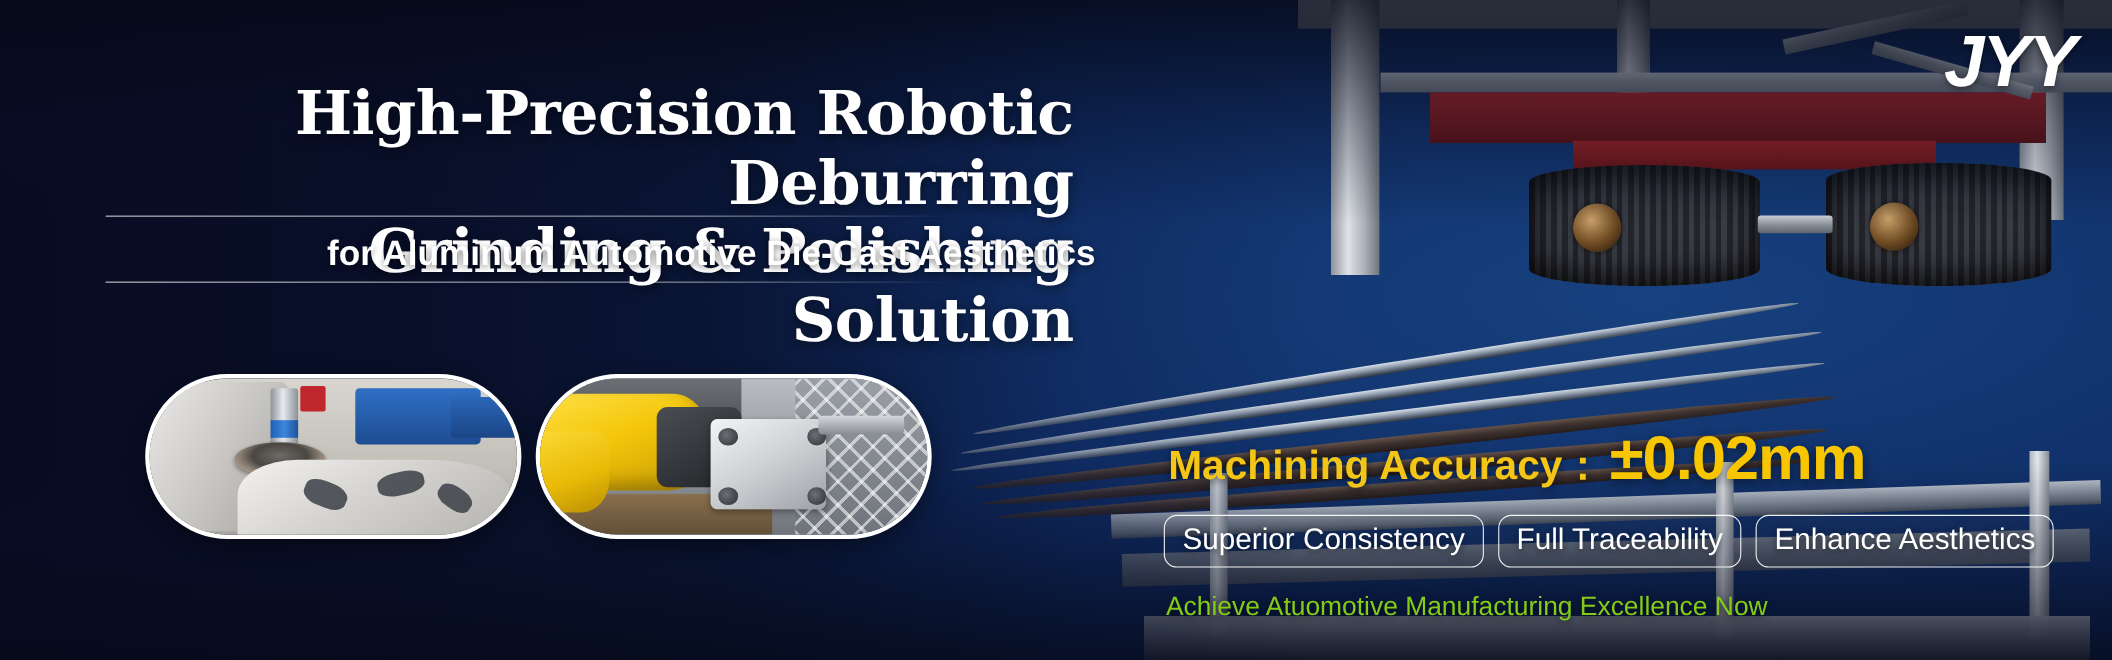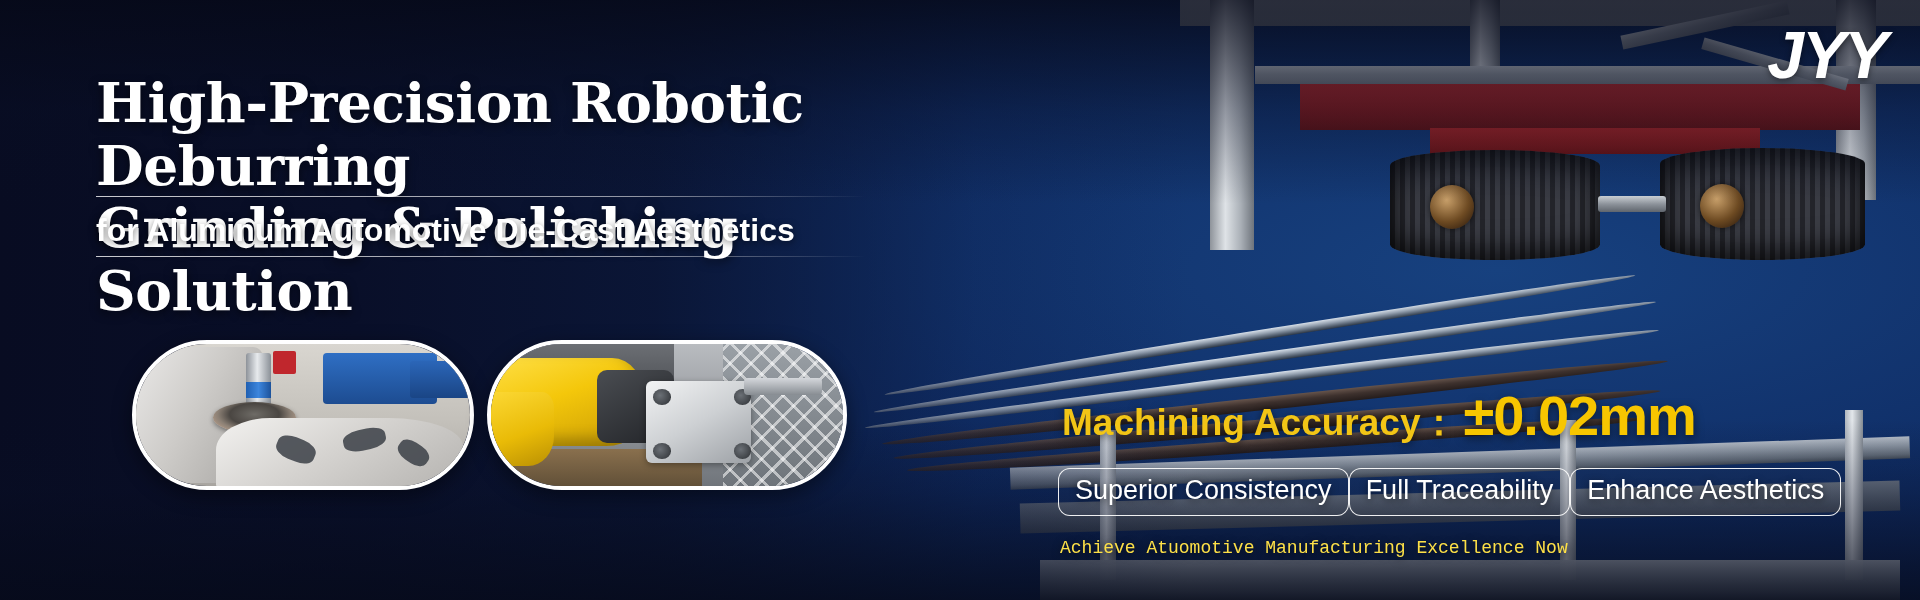--- a/index.html
+++ b/index.html
@@ -2,20 +2,21 @@
 <html><head>
 <meta charset="utf-8">
 <style>
   * { margin:0; padding:0; box-sizing:border-box; }
   html, body { width:1920px; height:600px; overflow:hidden; background:#07091c; }
 
   .banner{
     position:relative; width:1920px; height:600px; overflow:hidden;
     font-family:"Liberation Sans", sans-serif;
     background:#0a1330;
+    text-align:right;
   }
 
   
   .photo{ position:absolute; inset:0; }
 
   
   .photo-base{
     position:absolute; inset:0;
     background:
       radial-gradient(120% 130% at 78% 45%, #17417f 0%, #0e2a62 38%, #0a1c46 65%, #070d26 100%);
@@ -204,37 +205,37 @@
   .accuracy-value{
     font-family:"Liberation Sans", sans-serif;
     font-weight:bold; font-size:56px; color:#f7c600;
     margin-left:6px; letter-spacing:-1px;
     text-shadow:0 3px 10px rgba(0,0,0,.55);
   }
 
   
   .pills{
     position:absolute; left:1058px; top:468px;
-    display:flex; align-items:center;
+    display:flex; gap:13px; align-items:center;
   }
   .pill{
     border:1.6px solid rgba(255,255,255,.92);
     border-radius:12px;
     padding:6px 16px 8px;
     color:#ffffff; font-size:27px; line-height:1.18;
     font-family:"Liberation Sans", sans-serif;
     white-space:nowrap;
     text-shadow:0 2px 7px rgba(0,0,0,.55);
     background:rgba(255,255,255,.02);
   }
 
   .tagline{
     position:absolute; left:1060px; top:538px;
-    color:#fde047; font-size:18px;
-    font-family:Liberation Mono, monospace;
+    color:#84cc16; font-size:24px;
+    font-family:Liberation Sans, sans-serif;
     white-space:nowrap;
     text-shadow:0 2px 8px rgba(0,0,0,.6);
   }
 </style>
 </head>
 <body>
 
 <div class="banner">
 
   <div class="photo">

